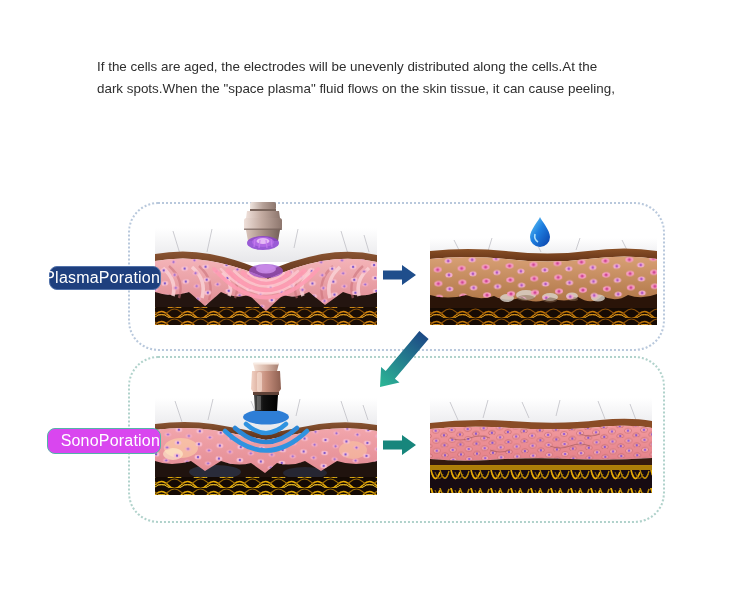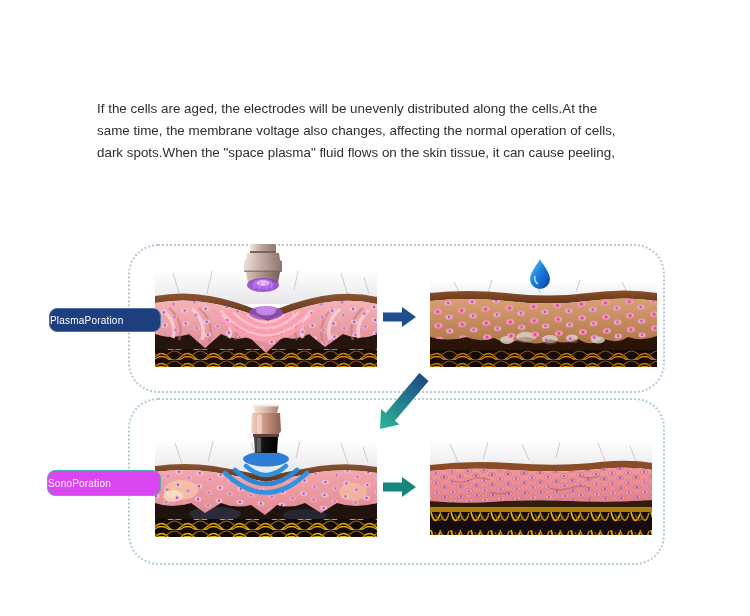--- a/index.html
+++ b/index.html
@@ -1,37 +1,36 @@
 <!DOCTYPE html>
 <html><head>
 <meta charset="utf-8">
 <style>
   html,body{margin:0;padding:0;}
   body{font-family:"Liberation Sans", sans-serif; background:#ffffff;}
   .canvas{position:relative;width:750px;height:616px;background:#ffffff;overflow:hidden;}
-  .abs{position:absolute;margin-top:42px;}
+  .abs{position:absolute;}
   .intro{left:97px;top:56px;color:#2e2e2e;font-size:13.4px;line-height:22.2px;}
   .intro .line{white-space:nowrap;}
   .panel{border-radius:30px;background:#ffffff;}
   .panel-1{left:128px;top:202px;width:533px;height:145px;border:2px dotted #b8c8dc;}
   .panel-2{left:128px;top:356px;width:533px;height:163px;border:2px dotted #b0d2cb;}
-  .pill{color:#ffffff;font-size:10px;font-weight:500;letter-spacing:.2px;display:flex;align-items:center;justify-content:flex-start;border-radius:8px;z-index:5;}
+  .pill{color:#ffffff;font-size:16px;font-weight:500;letter-spacing:.2px;display:flex;align-items:center;justify-content:flex-end;border-radius:8px;z-index:5;}
   .pill-plasma{left:49px;top:266px;width:110px;height:22px;background:#1e3f7e;border:1.5px solid #5272aa;}
   .pill-sono{left:47px;top:428px;width:112px;height:24px;background:#d946ef;border:1.5px solid #53b3a8;}
   .z3{z-index:3;} .z4{z-index:4;}
   svg{display:block;}
 </style>
 </head>
 <body>
 
 <div class="canvas">
 
   <div class="abs intro">
     <div class="line">If the cells are aged, the electrodes will be unevenly distributed along the cells.At the</div>
-    <div class="line">same time, the membrane voltage also changes, affecting the normal operation of cells,</div>
     <div class="line">dark spots.When the "space plasma" fluid flows on the skin tissue, it can cause peeling,</div>
   </div>
 
   <div class="abs panel panel-1"></div>
 
   <div class="abs panel panel-2"></div>
 
   <div class="abs pill pill-plasma">
     <span>PlasmaPoration</span>
   </div>

